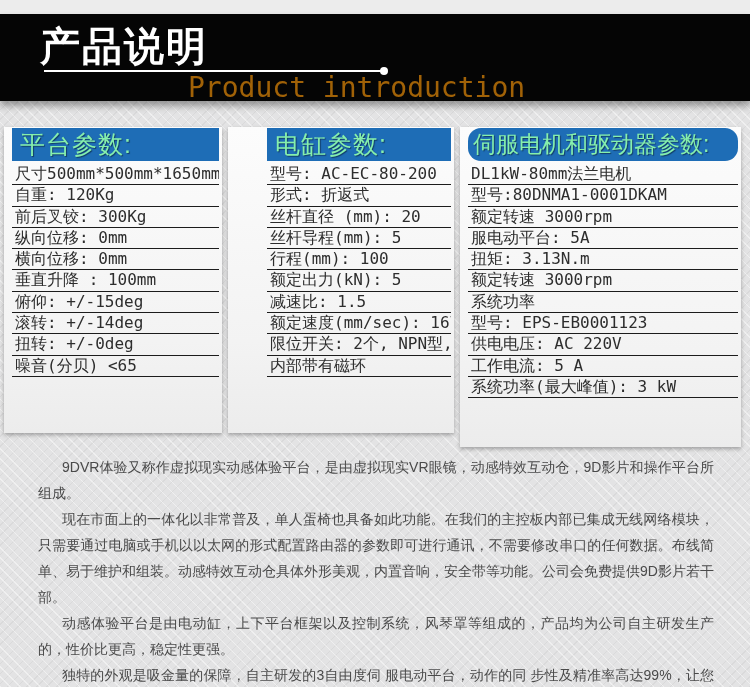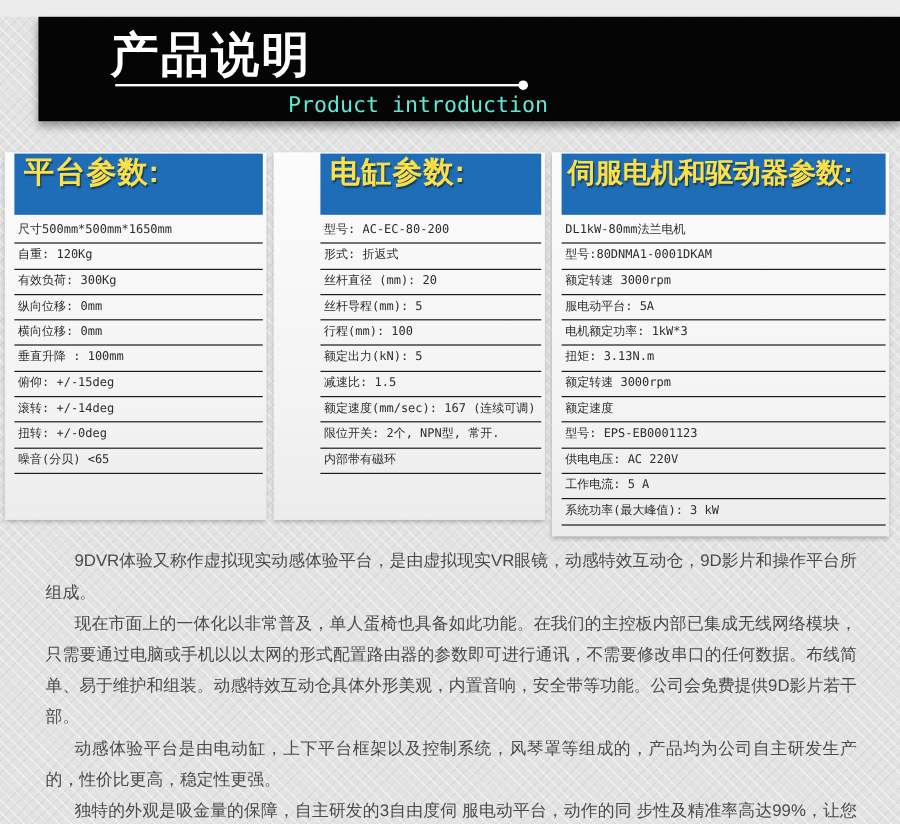--- a/index.html
+++ b/index.html
@@ -11,66 +11,66 @@
       repeating-linear-gradient(45deg, rgba(255,255,255,0.45) 0 1px, transparent 1px 7px),
       repeating-linear-gradient(-45deg, rgba(190,190,190,0.25) 0 1px, transparent 1px 7px);
   }
   .page{width:750px;height:687px;position:relative;}
 
   
   .top-strip{height:14px;background:#ececec;}
   .banner{
     height:87px;background:#050505;
     box-shadow:0 5px 7px rgba(0,0,0,0.35);
-    padding-left:60px;box-sizing:border-box;margin-left:32px;
+    padding-left:40px;box-sizing:border-box;
   }
   .banner h1{
     margin:0;padding-top:8px;
     color:#ffffff;font-size:40px;line-height:48px;font-weight:bold;
     letter-spacing:2px;
   }
   .rule{
     display:block;width:340px;height:2px;background:#ffffff;
     margin-left:4px;position:relative;
   }
   .rule .dot{
     position:absolute;right:-4px;top:-3px;width:8px;height:8px;
     border-radius:50%;background:#ffffff;
   }
   .subtitle{
     display:block;margin:5px 0 0 148px;
-    color:#5eead4;font-size:18px;line-height:22px;
+    color:#a16207;font-size:28px;line-height:22px;
     font-family:"DejaVu Sans Mono",monospace;
   }
 
   
   .cards{display:flex;gap:6px;padding-left:4px;margin-top:26px;align-items:flex-start;}
   .card{
     box-sizing:border-box;
     background:linear-gradient(180deg,#fcfcfc 0%,#f3f3f3 70%,#ececec 100%);
     box-shadow:0 2px 4px rgba(0,0,0,0.30);
     padding:1px 3px 0 8px;
   }
   .card-1{width:218px;height:306px;}
   .card-2{width:226px;height:306px;padding-left:39px;}
   .card-3{width:281px;height:320px;}
   .card-title{
-    height:51px;line-height:33px;background:#1e6db6;
-    color:#fde047;font-weight:bold;font-size:25px;
+    height:33px;line-height:33px;background:#1e6db6;
+    color:#86efac;font-weight:normal;font-size:25px;
     padding-left:8px;letter-spacing:1px;
     text-shadow:1px 1px 1px rgba(0,0,0,0.45);
     white-space:nowrap;overflow:hidden;
   }
-  .card-3 .card-title{font-size:23px;padding-left:5px;letter-spacing:0;}
+  .card-3 .card-title{font-size:23px;padding-left:5px;letter-spacing:0;border-radius:13px;}
   .rows{margin-top:3px;}
   .row{
     box-sizing:border-box;height:21.3px;line-height:20.5px;
     border-bottom:1px solid #1c1c1c;
     padding-left:3px;white-space:nowrap;overflow:hidden;
-    color:#2d2d2d;font-size:10px;
+    color:#2d2d2d;font-size:16px;
     font-family:"DejaVu Sans Mono",monospace;
   }
 
   
   .content{margin:7px 36px 0 38px;}
   .content p{
     margin:0;font-size:14px;line-height:26px;color:#4a4a4a;
     text-align:justify;text-indent:24px;
   }
 </style>
@@ -90,21 +90,21 @@
   </div>
 
   <div class="cards">
 
     <div class="card card-1">
       <div class="card-title">平台参数:</div>
       <div class="rows">
 
       <div class="row">尺寸500mm*500mm*1650mm</div>
           <div class="row">自重: 120Kg</div>
-          <div class="row">有效负荷: 300Kg</div>
+          <div class="row">前后叉铰: 300Kg</div>
           <div class="row">纵向位移:  0mm</div>
           <div class="row">横向位移:  0mm</div>
           <div class="row">垂直升降 : 100mm</div>
           <div class="row">俯仰: +/-15deg</div>
           <div class="row">滚转: +/-14deg</div>
           <div class="row">扭转: +/-0deg</div>
           <div class="row">噪音(分贝) &lt;65</div>
         </div>
     </div>
 
@@ -126,24 +126,23 @@
     </div>
 
     <div class="card card-3">
       <div class="card-title">伺服电机和驱动器参数:</div>
       <div class="rows">
 
       <div class="row">DL1kW-80mm法兰电机</div>
           <div class="row">型号:80DNMA1-0001DKAM</div>
           <div class="row">额定转速 3000rpm</div>
           <div class="row">服电动平台: 5A</div>
-          <div class="row">电机额定功率: 1kW*3</div>
           <div class="row">扭矩:  3.13N.m</div>
           <div class="row">额定转速 3000rpm</div>
-          <div class="row">额定速度</div>
+          <div class="row">系统功率</div>
           <div class="row">型号: EPS-EB0001123</div>
           <div class="row">供电电压: AC 220V</div>
           <div class="row">工作电流:  5 A</div>
           <div class="row">系统功率(最大峰值):  3 kW</div>
         </div>
     </div>
 
   </div>
 
   <div class="content">

